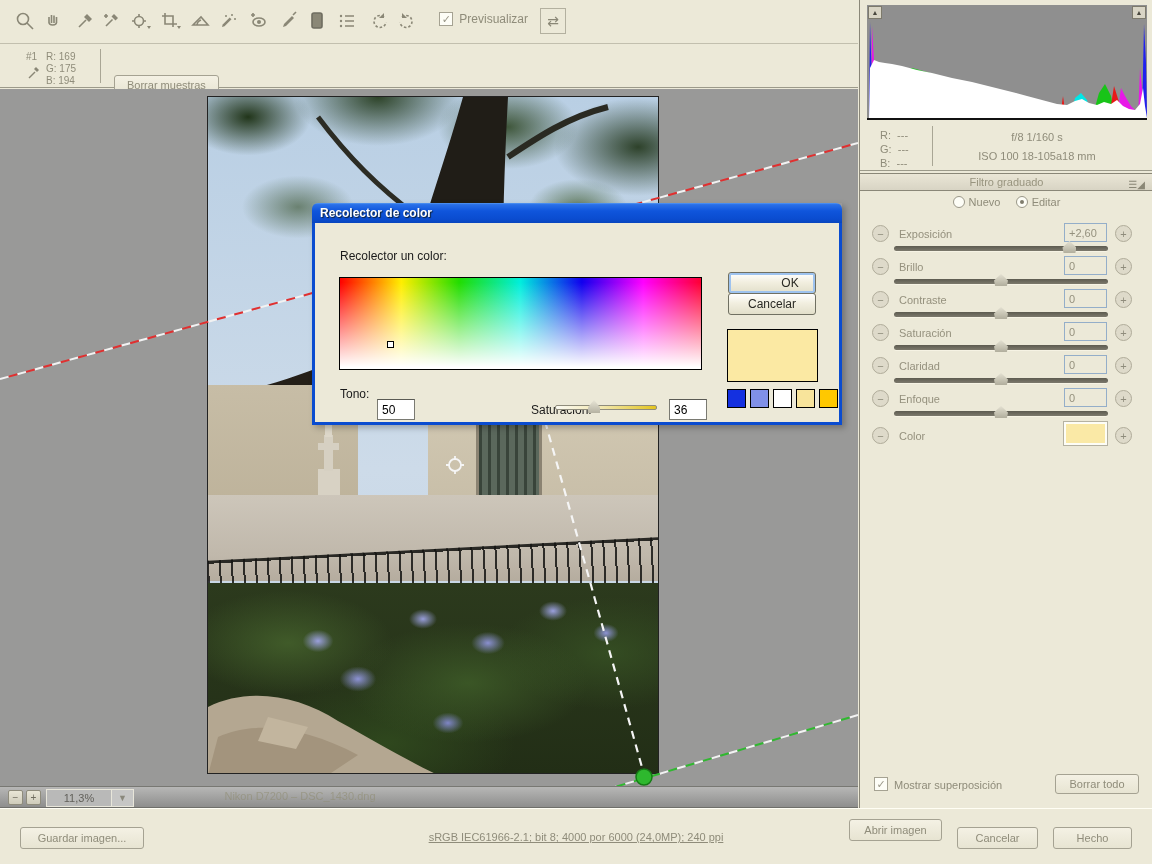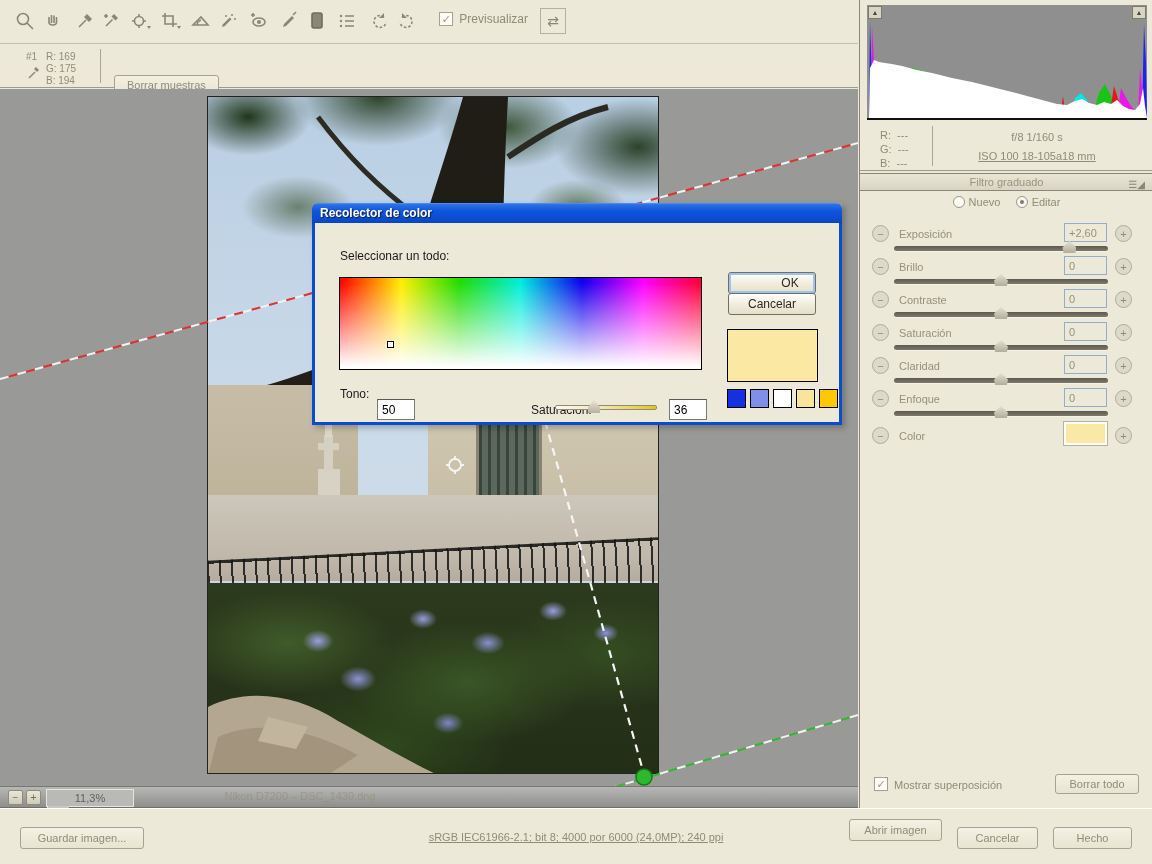--- a/index.html
+++ b/index.html
@@ -27,21 +27,21 @@
 
   
   #canvas { position:absolute; left:0; top:89px; width:858px; height:697px; background:#999998; overflow:hidden; }
   #canvas-svg { position:absolute; left:0; top:0; width:858px; height:697px; }
   #photo { position:absolute; left:207px; top:7px; width:452px; height:678px; border:1px solid #222; overflow:hidden; background:linear-gradient(#b9cfe4,#cddbe9 55%, #c2d2e2); }
   .ph { position:absolute; }
 
   
   #canvas-bar { position:absolute; left:0; top:786px; width:858px; height:22px; background:linear-gradient(#b7b7b6,#8e8e8d); border-top:1px solid #787873; border-bottom:1px solid #6f6f6a; }
   .zbtn { position:absolute; top:3px; width:15px; height:15px; background:linear-gradient(#e9e6d6,#cfccbb); border:1px solid #8f8c7c; border-radius:2px; font-size:10px; line-height:12px; color:#6f6c5e; cursor:pointer; }
-  #zoom-select { position:absolute; left:46px; top:2px; width:88px; height:18px; background:#b9b9b8; border:1px solid #e8e6da; display:flex; cursor:pointer;flex-direction:column; }
+  #zoom-select { position:absolute; left:46px; top:2px; width:88px; height:18px; background:#b9b9b8; border:1px solid #e8e6da; display:flex; cursor:pointer; }
   #zoom-value { flex:1; font-size:11px; color:#62605a; text-align:center; line-height:16px; }
   #zoom-chevron { width:22px; background:#c6c6c5; border-left:1px solid #e8e6da; color:#8a887c; font-size:9px; text-align:center; line-height:16px; }
   #canvas-title { position:absolute; left:0; top:3px; width:600px; text-align:center; font-size:11px; color:#8d8a6e; opacity:.55; }
 
   
   #dialog { position:absolute; left:312px; top:203px; width:530px; height:222px; box-shadow:3px 3px 6px rgba(0,0,0,.25); }
   #dialog-titlebar { height:20px; border-radius:6px 6px 0 0; background:linear-gradient(#5598f2 0%,#2a70e8 8%,#0f55dc 40%,#0a4cd0 80%,#0845bd 100%); color:#fff; font-weight:bold; font-size:12px; padding:3px 0 0 8px; text-shadow:1px 1px 1px #123; }
   #dialog-body { position:relative; height:202px; background:#ece9d8; border:3px solid #0a4cd0; border-top:none; }
   #select-color-label { position:absolute; left:25px; top:26px; font-size:12px; color:#1a1a1a; }
   #color-field { position:absolute; left:24px; top:54px; width:363px; height:93px; border:1px solid #000; cursor:crosshair;
@@ -63,21 +63,21 @@
   
   #rpanel { position:absolute; left:859px; top:0; width:293px; height:808px; background:#ece9d8; border-left:1px solid #8a8778; }
   #histo-box { position:absolute; left:7px; top:5px; width:280px; height:115px; background:#8f8f8f; }
   #histo-svg { position:absolute; left:0; bottom:2px; width:280px; height:100px; }
   #histo-baseline { position:absolute; left:0; bottom:0; width:280px; height:2px; background:#111; }
   .clip-btn { position:absolute; top:1px; width:14px; height:13px; background:#d9d5c5; border:1px solid #7d7a6c; color:#4a483e; font-size:7px; line-height:11px; text-align:center; cursor:pointer; }
   #histo-info { position:absolute; left:0; top:124px; width:293px; height:46px; font-size:11px; color:#8f8c7a; }
   #rgb-readout { position:absolute; left:20px; top:4px; line-height:14px; white-space:pre; }
   #info-divider { position:absolute; left:72px; top:2px; width:1px; height:40px; background:#a9a695; }
   #exif-1 { position:absolute; left:82px; top:7px; width:190px; text-align:center; }
-  #exif-2 { position:absolute; left:82px; top:26px; width:190px; text-align:center;text-decoration:underline; }
+  #exif-2 { position:absolute; left:82px; top:26px; width:190px; text-align:center; }
   #info-sep { position:absolute; left:0px; top:170px; width:293px; height:1px; background:#9c9a8a; }
   #panel-header { position:absolute; left:0; top:173px; width:293px; height:18px; background:linear-gradient(#eae6d6,#d8d4c4); border-top:1px solid #8a8778; border-bottom:1px solid #8a8778; text-align:center; font-size:11px; color:#98947f; line-height:16px; }
   #panel-menu-icon { position:absolute; right:8px; top:3px; font-size:10px; color:#8a8776; cursor:pointer; }
   #radio-row { position:absolute; left:0; top:196px; width:293px; text-align:center; font-size:11px; color:#8f8c7a; }
   .radio { display:inline-block; width:12px; height:12px; border:1px solid #9a9788; border-radius:50%; background:#fdfdf6; vertical-align:-2px; margin-right:4px; position:relative; }
   .radio.sel::after { content:""; position:absolute; left:3px; top:3px; width:4px; height:4px; border-radius:50%; background:#7f7c6d; }
   .srow { position:absolute; left:0; width:293px; height:33px; }
   .mp-btn { position:absolute; width:17px; height:17px; border-radius:50%; background:#dedacA; border:1px solid #b0ac9a; color:#8f8c7c; font-size:11px; line-height:14px; text-align:center; cursor:pointer; }
   .mp-minus { left:12px; top:3px; }
   .mp-plus { left:255px; top:3px; }
@@ -269,21 +269,21 @@
     <div id="zoom-select">
       <span id="zoom-value">11,3%</span>
       <span id="zoom-chevron">▼</span>
     </div>
     <div id="canvas-title">Nikon D7200 – DSC_1430.dng</div>
   </div>
 
   <div id="dialog">
     <div id="dialog-titlebar"><span>Recolector de color</span></div>
     <div id="dialog-body">
-      <div id="select-color-label">Seleccionar un todo:</div>
+      <div id="select-color-label">Recolector un color:</div>
       <div id="color-field"></div>
       <div id="color-marker"></div>
 
       <span class="dlg-label" style="left:25px;top:164px">Tono:</span>
       <input class="dlg-input" style="left: 62px; top: 176px;" value="50">
 
       <span class="dlg-label" style="left:216px;top:180px">Saturación:</span>
       <div id="sat-slider">
         <div id="sat-track"></div>
         <div id="sat-thumb"></div>

